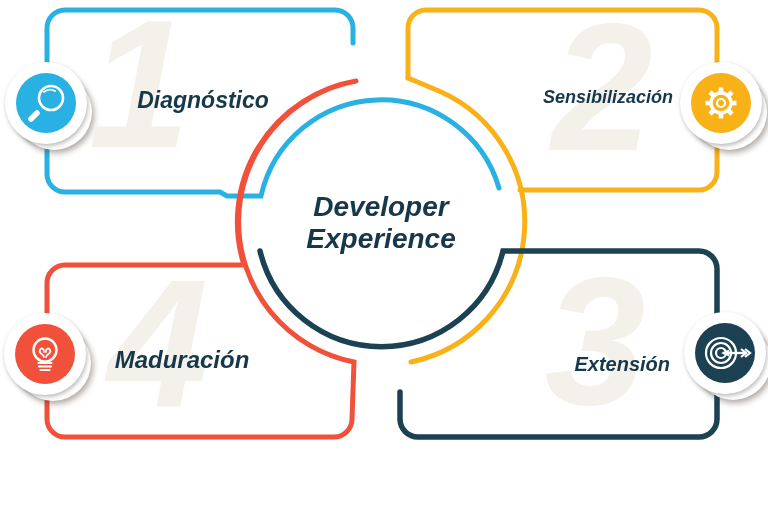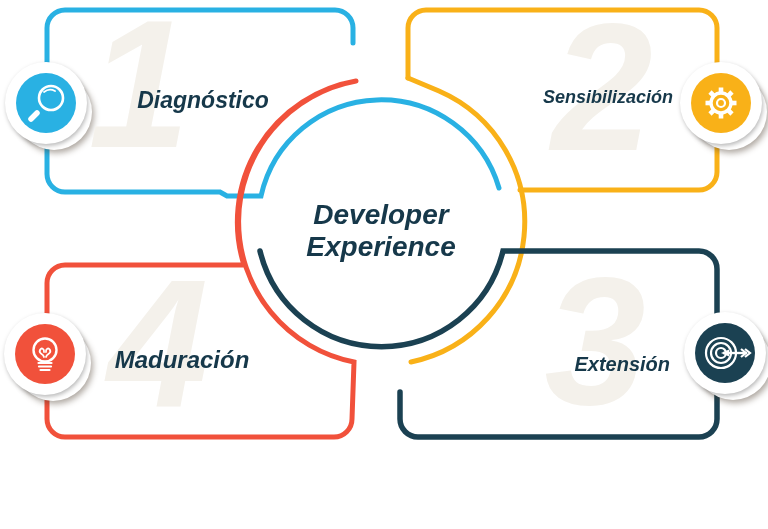--- a/index.html
+++ b/index.html
@@ -15,21 +15,21 @@
   .lbl{
     position:absolute;font-weight:bold;font-style:italic;color:#16384A;z-index:3;
     white-space:nowrap;
   }
   .lbl-center{transform:translate(-50%,-50%);text-align:center;}
   .lbl-right{text-align:left;}
   #lbl-diag{font-size:23px;margin-left:23px;}
   #lbl-sens{font-size:18px;line-height:19px;}
   #lbl-ext{font-size:20px;line-height:20px;margin-left:32px;}
   #lbl-mad{font-size:24px;}
-  #lbl-devexp{font-size:28px;line-height:32px;margin-top:8px;}
+  #lbl-devexp{font-size:28px;line-height:32px;}
   .badge-back{filter:drop-shadow(2px 3px 3px rgba(70,55,40,0.45));}
   .badge-main{filter:drop-shadow(1px 2px 2px rgba(0,0,0,0.28));}
 </style>
 </head>
 <body>
 
 <div id="stage">
 
   <svg id="lines" width="768" height="529" viewBox="0 0 768 529">
 

